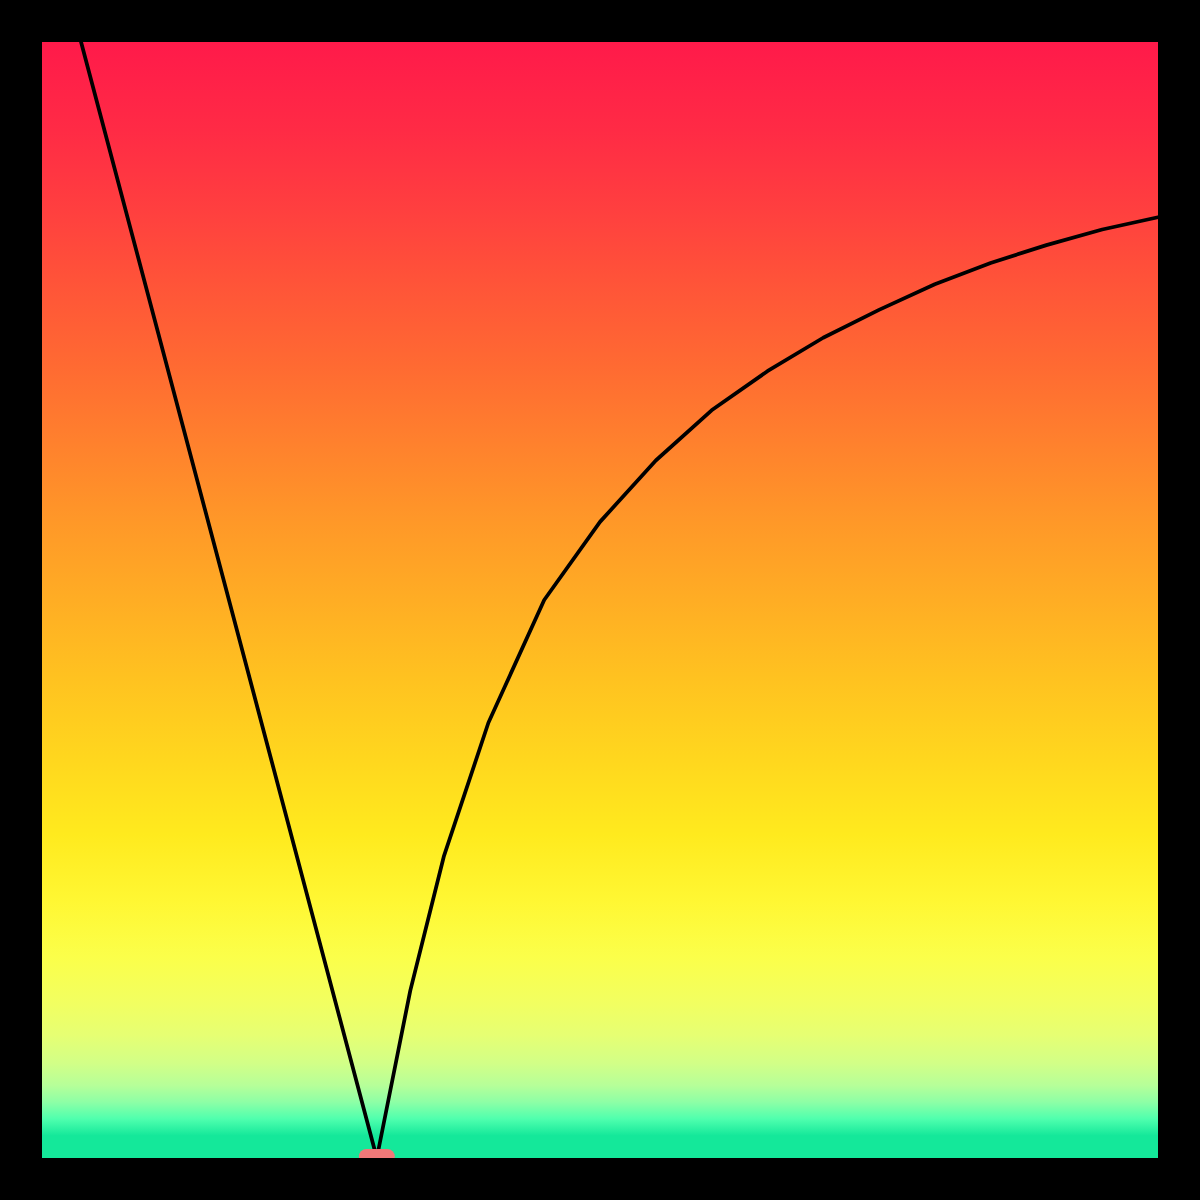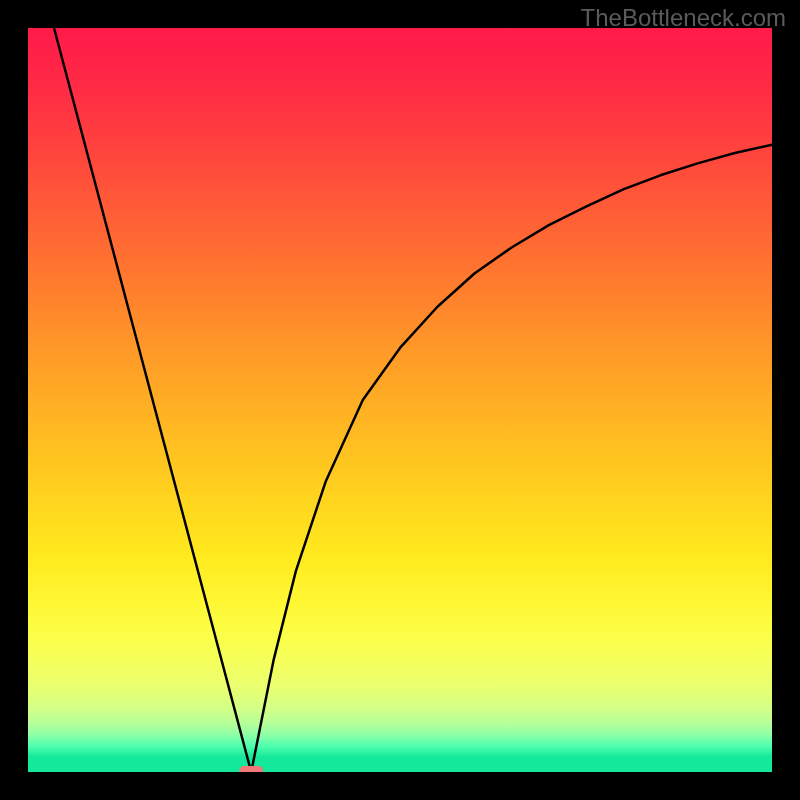--- a/index.html
+++ b/index.html
@@ -26,21 +26,20 @@
     z-index: 10;
   }
   svg {
     display: block;
   }
 </style>
 </head>
 <body>
 
 <div class="chart-container">
-  <div class="watermark">TheBottleneck.com</div>
   <svg id="chart-svg" width="800" height="800" viewBox="0 0 800 800">
       <defs>
         <linearGradient id="bg-grad" x1="0" y1="0" x2="0" y2="1">
           <stop offset="0%" stop-color="#ff1a4a"></stop>
           <stop offset="7.9999999999999964%" stop-color="#ff2b45"></stop>
           <stop offset="15.000000000000002%" stop-color="#ff3f3f"></stop>
           <stop offset="21.999999999999996%" stop-color="#ff5538"></stop>
           <stop offset="29.000000000000004%" stop-color="#ff6a32"></stop>
           <stop offset="36%" stop-color="#ff812d"></stop>
           <stop offset="43.00000000000001%" stop-color="#ff9828"></stop>

